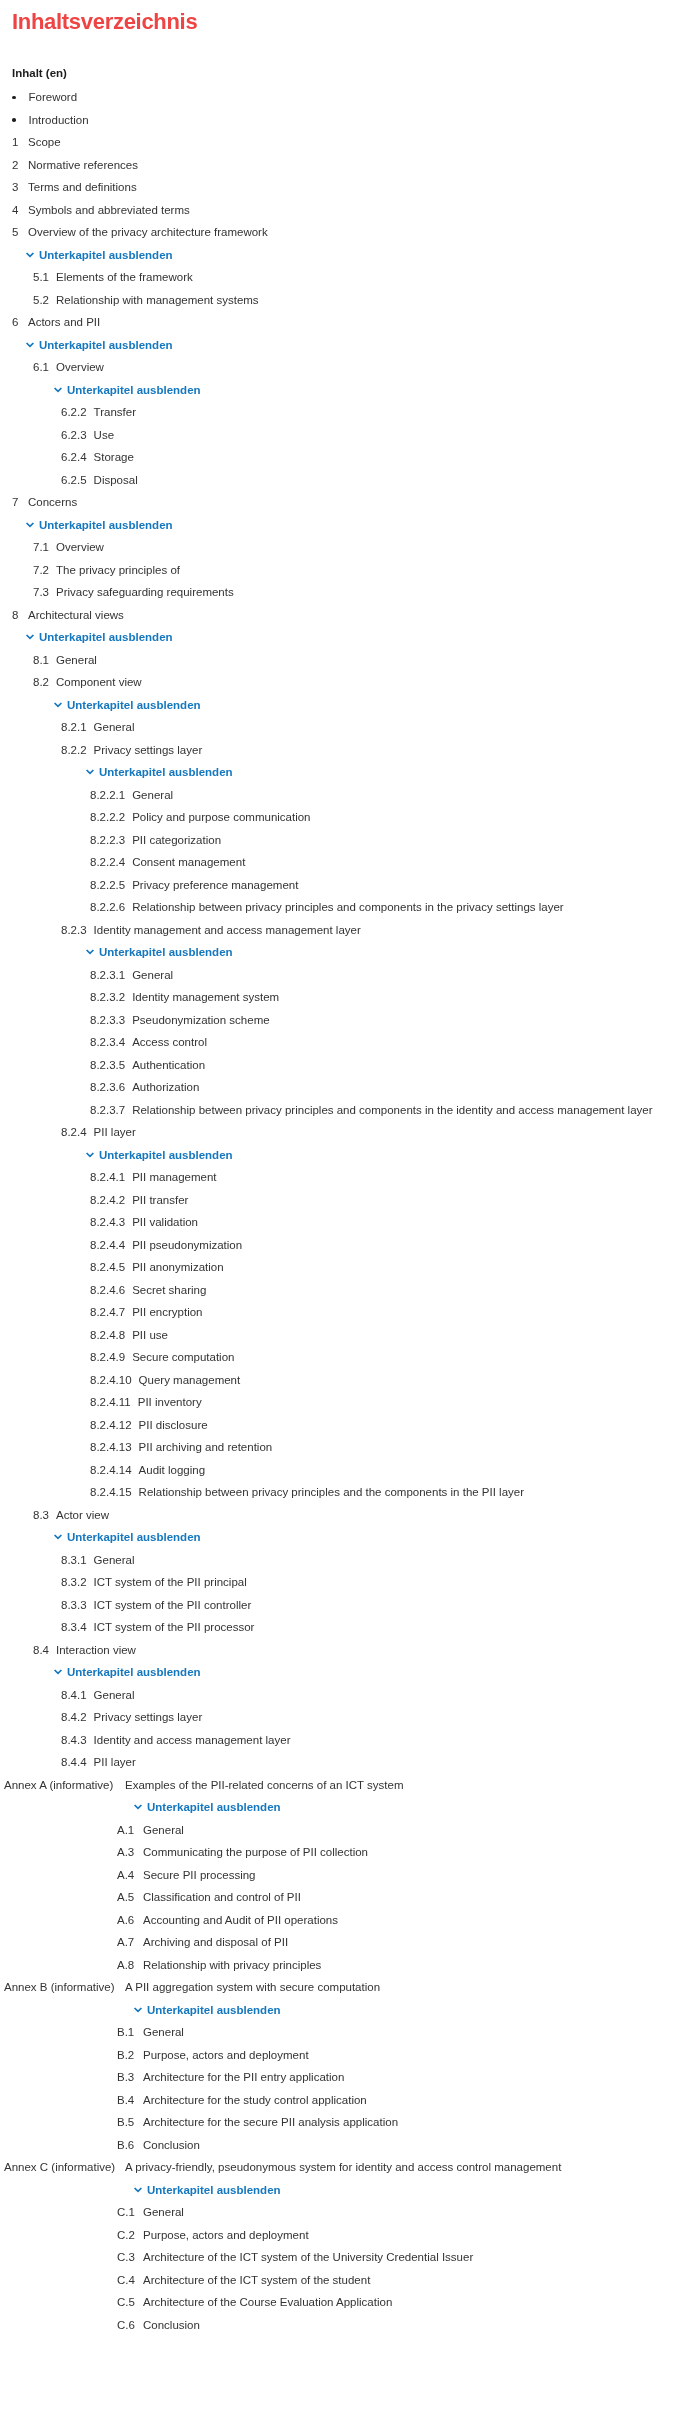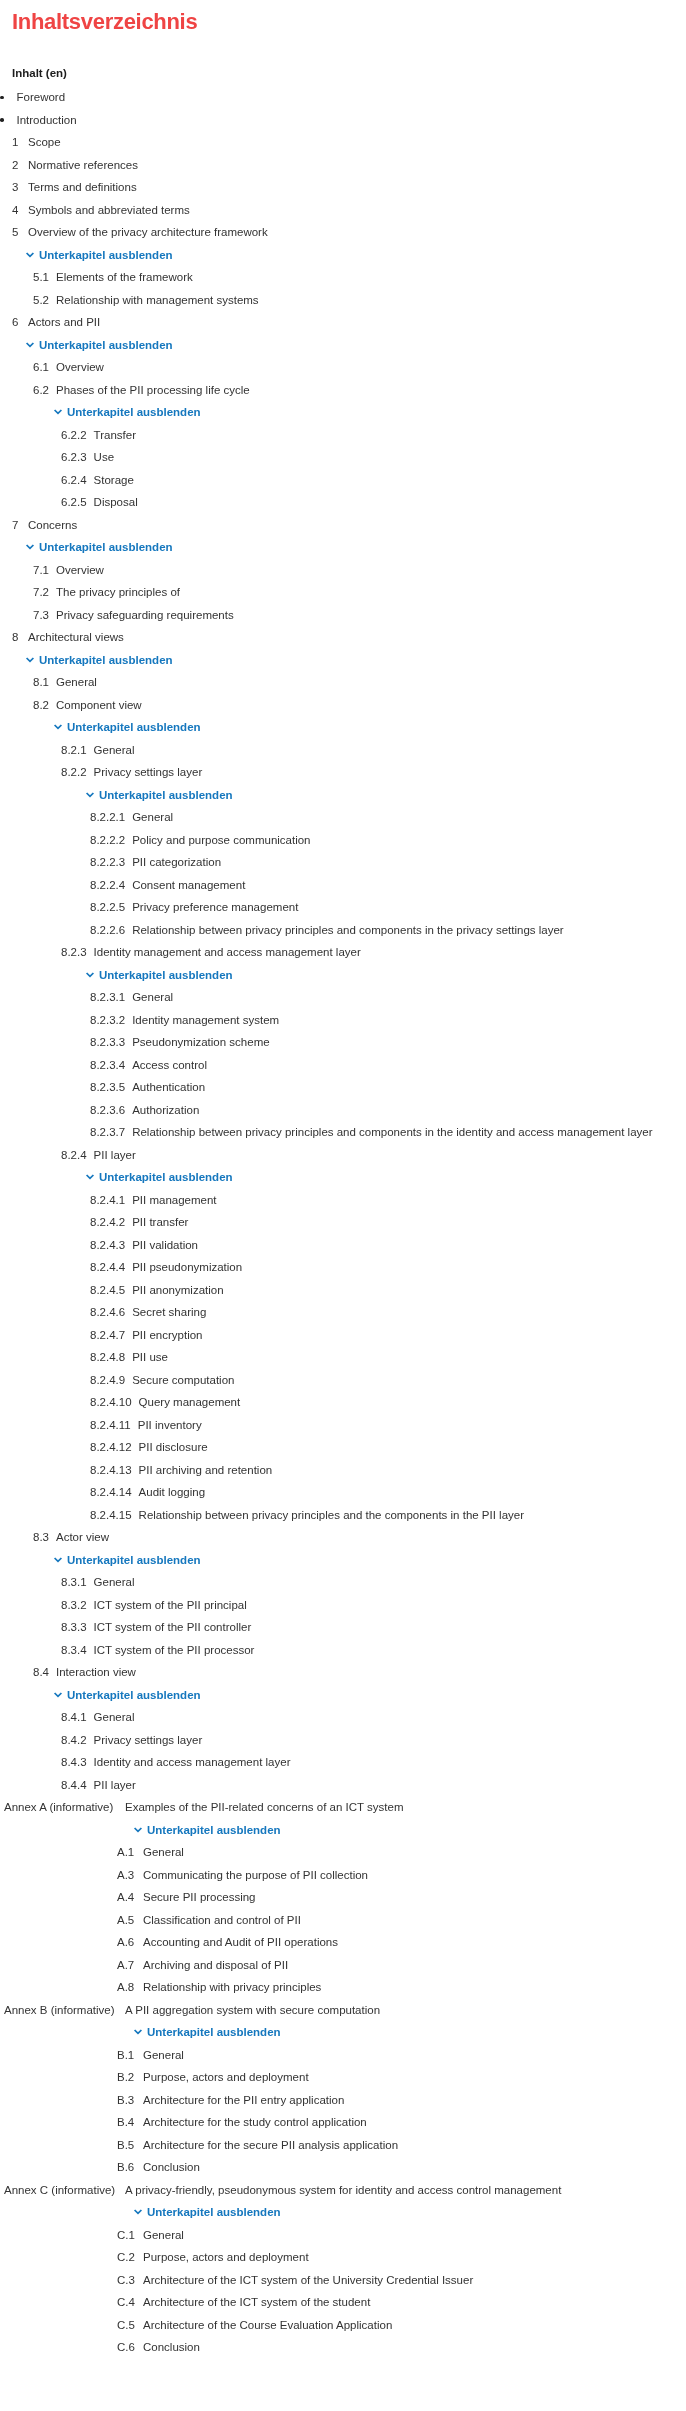--- a/index.html
+++ b/index.html
@@ -20,21 +20,21 @@
   }
   .toc { margin-top:6px; font-size:11.5px; }
   .row { height:22.5px; display:flex; align-items:center; white-space:nowrap; }
   .link { display:flex; align-items:center; color:#333333; text-decoration:none; cursor:pointer; }
   .num { margin-right:7px; }
   .lvl1 { padding-left:12px; }  .lvl1 .num { min-width:9px; }
   .lvl2 { padding-left:33px; }  .lvl2 .num { min-width:13px; }
   .lvl3 { padding-left:61px; }  .lvl3 .num { min-width:20px; }
   .lvl4 { padding-left:90px; }  .lvl4 .num { min-width:28px; }
   .lvlannexsub { padding-left:117px; } .lvlannexsub .num { min-width:19px; }
-  .bullet-row { padding-left:0; }
+  .bullet-row { padding-left:12px; }
   .bullet {
     width:3.5px; height:3.5px; border-radius:50%; background:#222222;
     margin-right:13px; flex-shrink:0;
   }
   .annex-row { padding-left:4px; }
   .annex-label { width:121px; flex-shrink:0; }
   .toggle-row .toggle {
     display:flex; align-items:center; cursor:pointer;
     color:#1577be; font-weight:700;
   }
@@ -130,26 +130,20 @@
           </span>
           <span>Unterkapitel ausblenden</span>
         </span>
       </div>
       <div class="row lvl2">
         <span class="link">
           <span class="num">6.1</span>
           <span class="lbl">Overview</span>
         </span>
       </div>
-      <div class="row lvl2">
-        <span class="link">
-          <span class="num">6.2</span>
-          <span class="lbl">Phases of the PII processing life cycle</span>
-        </span>
-      </div>
       <div class="row toggle-row tlvl2">
         <span class="toggle">
           <span style="display: flex;">
             <svg width="10" height="10" viewBox="0 0 10 10" aria-hidden="true">
               <path d="M1.6 3 L5 6.4 L8.4 3" fill="none" stroke="currentColor" stroke-width="1.7"></path>
             </svg>
           </span>
           <span>Unterkapitel ausblenden</span>
         </span>
       </div>

